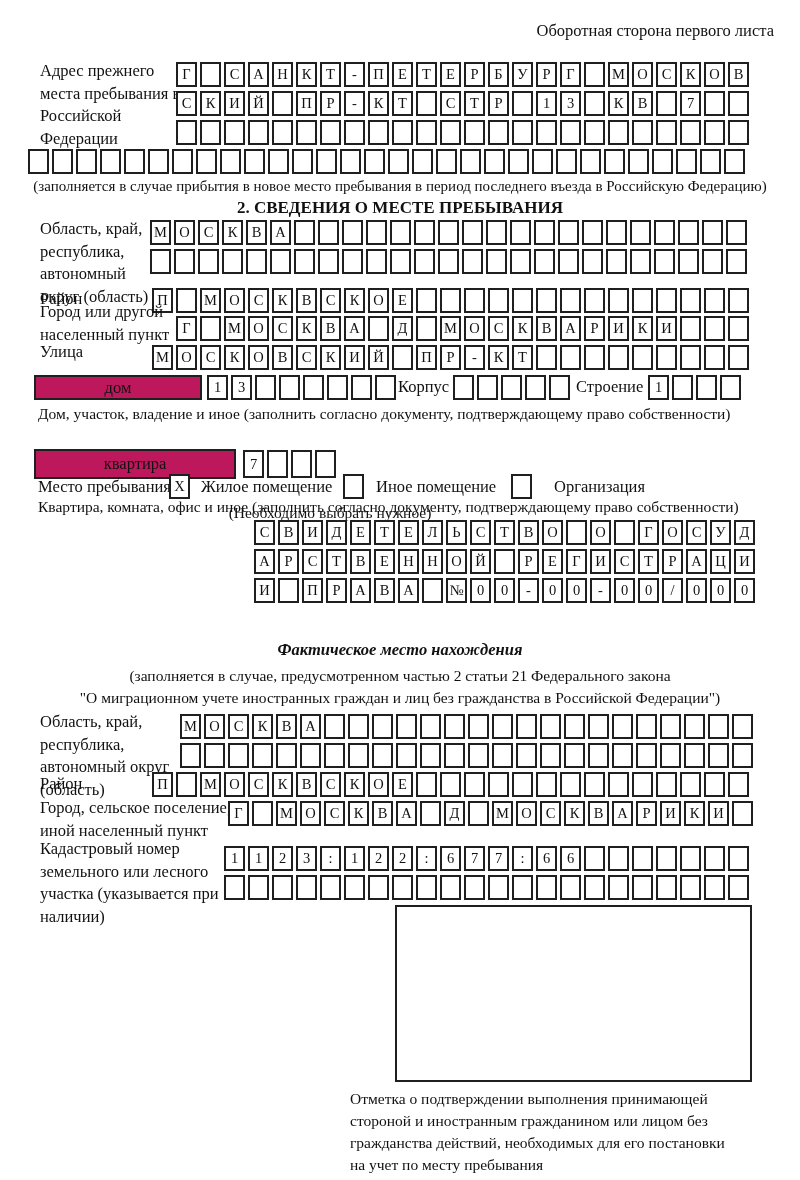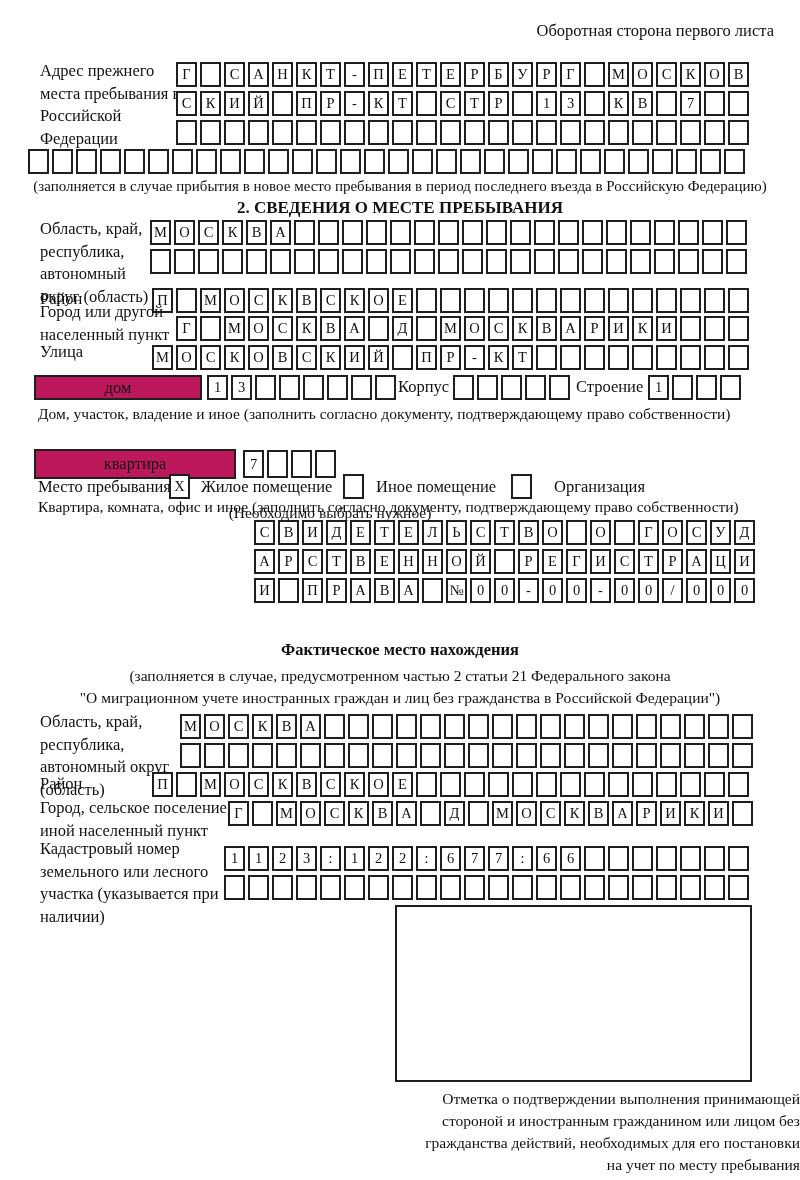--- a/index.html
+++ b/index.html
@@ -24,21 +24,21 @@
     background:#fff;
     box-sizing:content-box;
   }
   .cellrow--tall .cell{height:24px;}
   .widebox{
     position:absolute;border:2px solid #1f1f1f;background:#be185d;
     display:flex;align-items:center;justify-content:center;
     font-size:16.5px;box-sizing:content-box;
   }
   .stampbox{position:absolute;border:2px solid #1f1f1f;background:#fff;box-sizing:content-box;}
-  .stampcap{position:absolute;text-align:right;font-size:15.5px;line-height:22px;}
+  .stampcap{position:absolute;text-align:left;font-size:15.5px;line-height:22px;}
 </style>
 </head>
 <body>
 
 <div id="form">
 
   <div class="label" style="top:20px;left:0;width:745px;text-align:right;padding-left:29px;">Оборотная сторона первого листа</div>
 
   <div class="label" style="top:60px;left:40px;width:145px;">Адрес прежнего места пребывания в Российской Федерации</div>
   <div class="cellrow" style="top:62px;left:176px;">
@@ -412,21 +412,21 @@
       <span class="cell">0</span>
       <span class="cell">-</span>
       <span class="cell">0</span>
       <span class="cell">0</span>
       <span class="cell">/</span>
       <span class="cell">0</span>
       <span class="cell">0</span>
       <span class="cell">0</span>
     </div>
 
-  <div class="heading" style="top:640px;font-size:16.5px;">Фактическое место нахождения</div>
+  <div class="heading" style="top:640px;font-size:16.5px;font-style:italic;">Фактическое место нахождения</div>
   <div class="caption center" style="top:666px;font-size:15.5px;">(заполняется в случае, предусмотренном частью 2 статьи 21 Федерального закона</div>
   <div class="caption center" style="top:688px;font-size:15.5px;">"О миграционном учете иностранных граждан и лиц без гражданства в Российской Федерации")</div>
 
   <div class="label" style="top:711px;left:40px;width:155px;">Область, край, республика, автономный округ (область)</div>
   <div class="cellrow" style="top:714px;left:180px;">
       <span class="cell">М</span>
       <span class="cell">О</span>
       <span class="cell">С</span>
       <span class="cell">К</span>
       <span class="cell">В</span>

